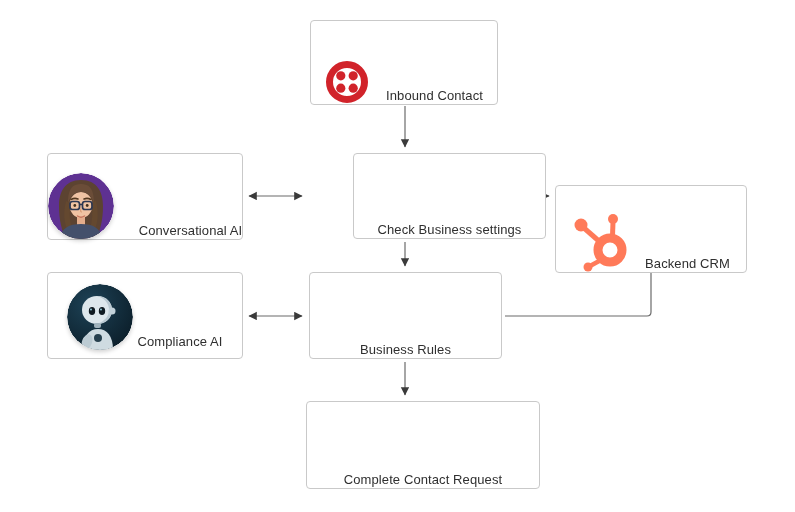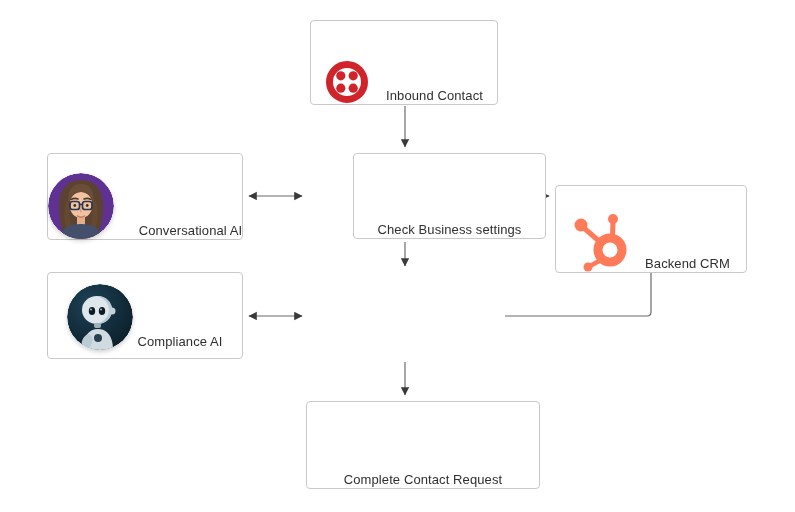--- a/index.html
+++ b/index.html
@@ -149,18 +149,21 @@
           <rect x="27" y="39" width="7" height="5" rx="2" fill="#9fb2bc"></rect>
           <path d="M16,66 C16,52 22,45 31,45 C40,45 46,52 46,66 Z" fill="#cfdbe1"></path>
           <circle cx="31" cy="54" r="4" fill="#27404e"></circle>
           <ellipse cx="20" cy="58" rx="5" ry="8" fill="#bccbd3" transform="rotate(20 20 58)"></ellipse>
         </g>
       </svg>
     </span>
     <span class="label">Compliance AI</span>
   </div>
 
+  <div class="node n-rules">
+    <span class="label">Business Rules</span>
+  </div>
 
   <div class="node n-complete">
     <span class="label">Complete Contact Request</span>
   </div>
 
 </div>
 
 </body></html>

